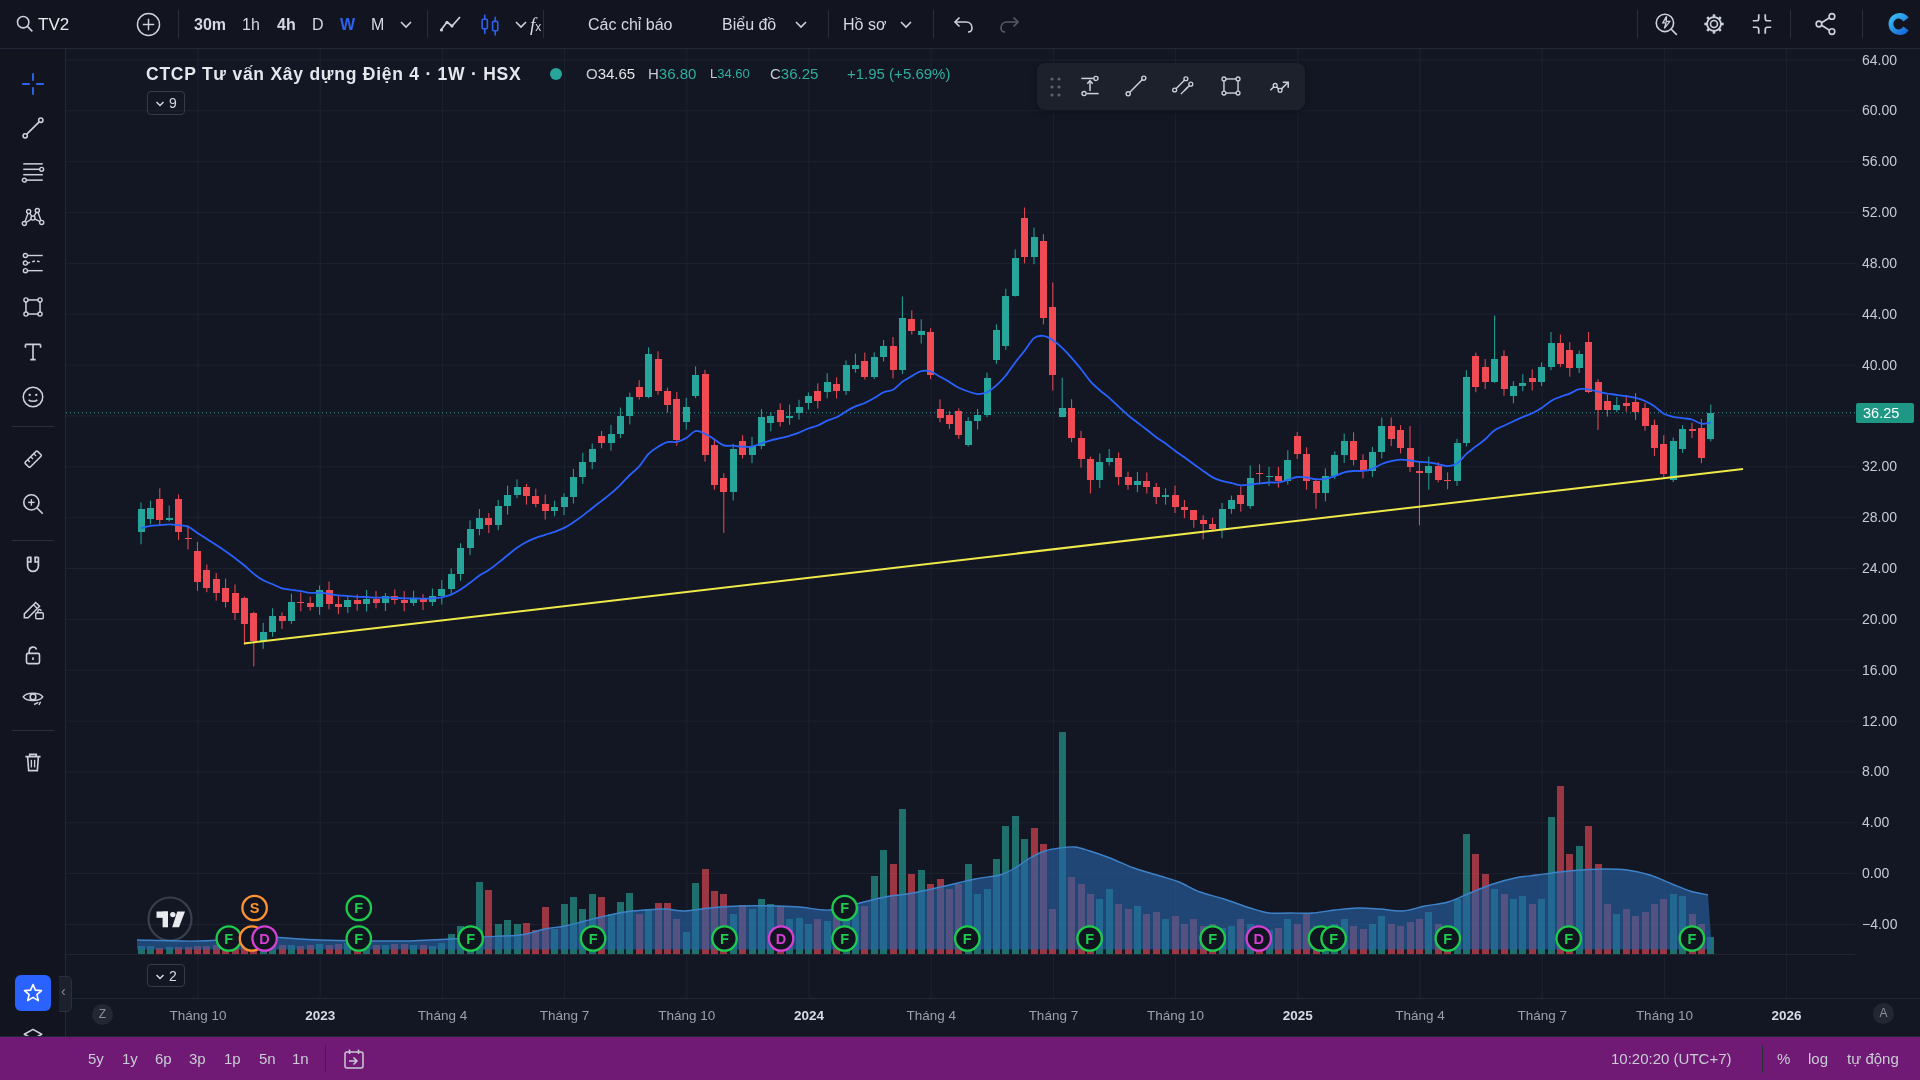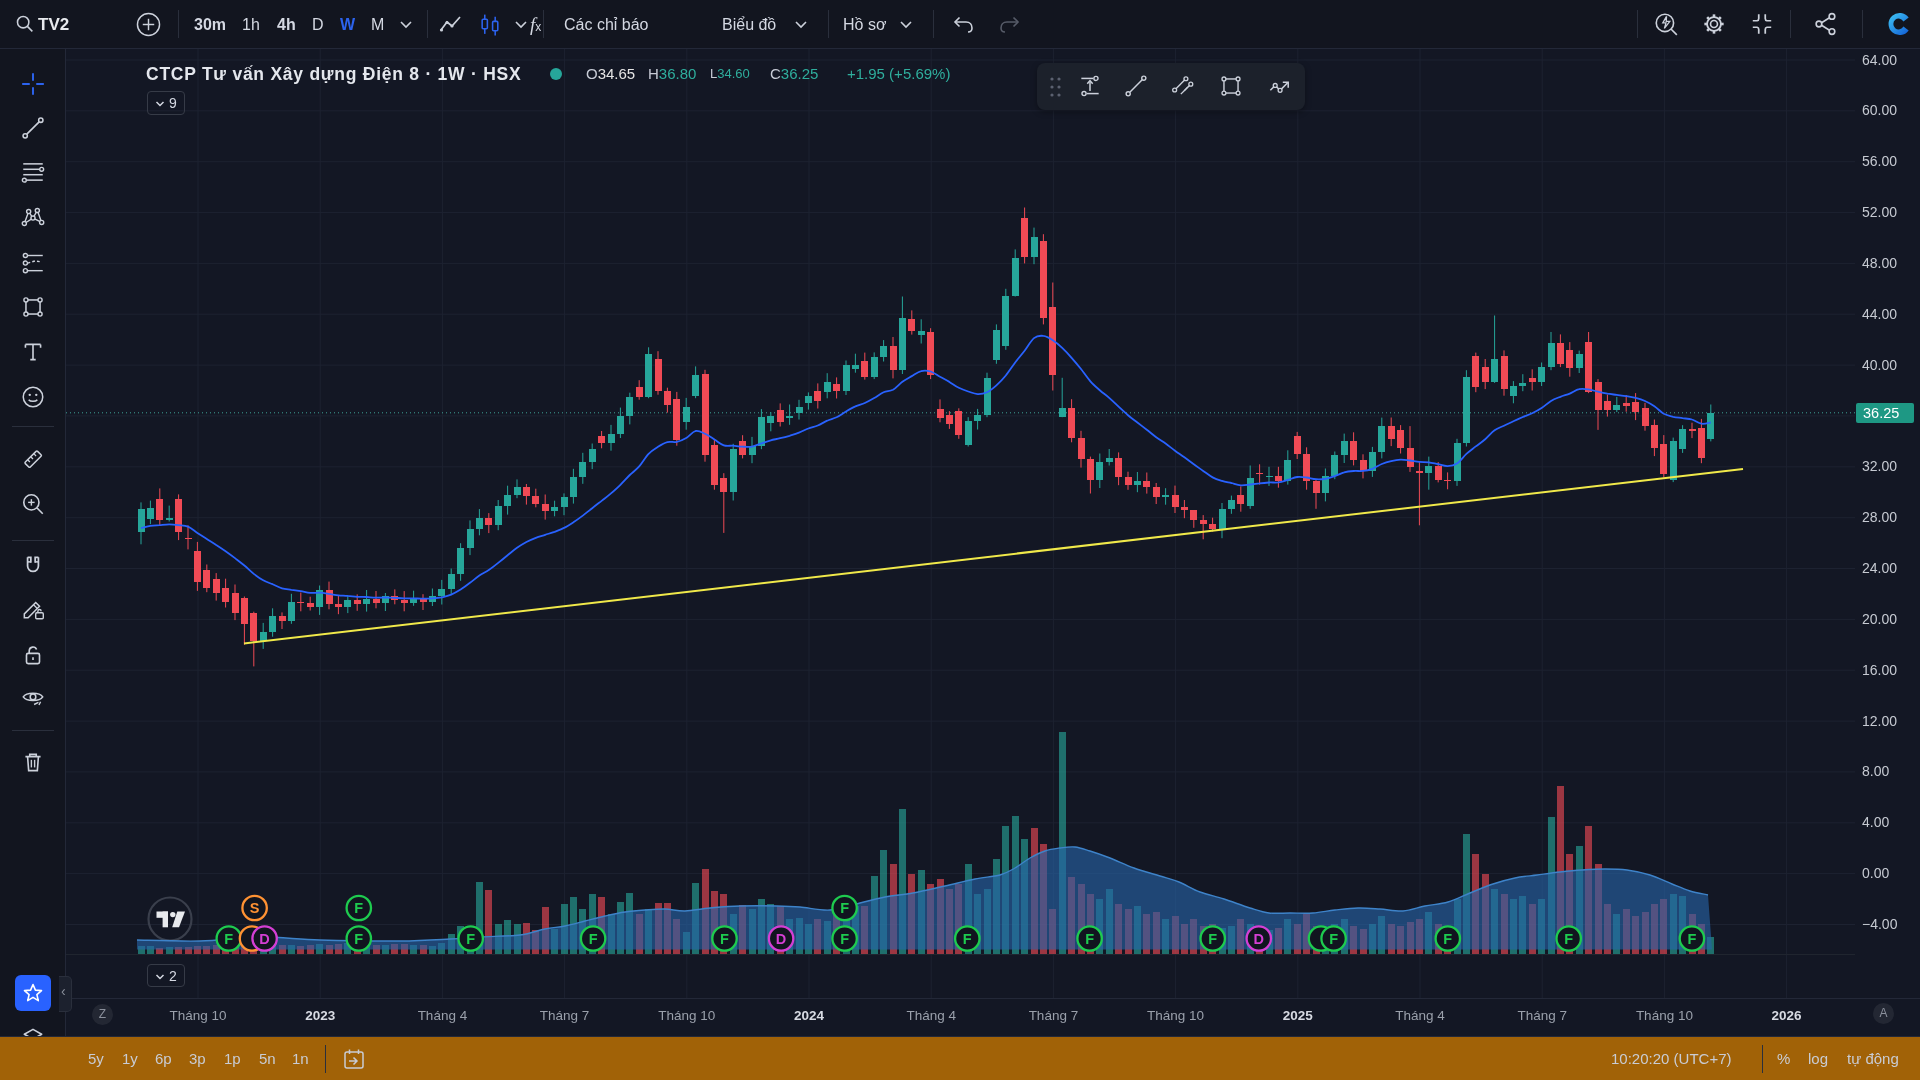--- a/index.html
+++ b/index.html
@@ -1,19 +1,19 @@
 <!DOCTYPE html>
 <html><head><meta charset="utf-8"><title>TV2</title>
 <style>
 *{margin:0;padding:0;box-sizing:border-box}
 html,body{width:1920px;height:1080px;overflow:hidden;background:#131724;font-family:"Liberation Sans",sans-serif}
 .abs{position:absolute}
 #topbar{position:absolute;left:0;top:0;width:1920px;height:49px;background:#12151f;border-bottom:1px solid #232838;z-index:30}
 #leftbar{position:absolute;left:0;top:49px;width:66px;height:1031px;background:#12151f;border-right:1px solid #232838;z-index:25}
-#botbar{position:absolute;left:0;top:1036px;width:1920px;height:44px;background:#a16207;border-top:1px solid #232838;z-index:30}
+#botbar{position:absolute;left:0;top:1036px;width:1920px;height:44px;background:#701a75;border-top:1px solid #232838;z-index:30}
 .sep1{position:absolute;top:10px;width:1px;height:28px;background:#2a2f3c}
 .tbt{position:absolute;top:0;height:49px;line-height:49px;color:#d4d8e2;font-size:16px}
 .lsep{position:absolute;left:12px;width:42px;height:1px;background:#2a2f3c}
 svg.ic{position:absolute;overflow:visible}
 .bsep{position:absolute;top:8px;width:1px;height:28px;background:#2a2f3c}
 .btt{position:absolute;top:0;height:44px;line-height:44px;color:#c9ccd4;font-size:15px}
 </style></head>
 <body>
 <svg width="1920" height="1080" viewBox="0 0 1920 1080" style="position:absolute;left:0;top:0">
     <defs>
@@ -482,21 +482,21 @@
     <text x="1420.0" y="1019.5" font-size="13.5" fill="#9aa0ab" font-weight="normal" text-anchor="middle" font-family="Liberation Sans, sans-serif">Tháng 4</text>
     <text x="1542.2" y="1019.5" font-size="13.5" fill="#9aa0ab" font-weight="normal" text-anchor="middle" font-family="Liberation Sans, sans-serif">Tháng 7</text>
     <text x="1664.4" y="1019.5" font-size="13.5" fill="#9aa0ab" font-weight="normal" text-anchor="middle" font-family="Liberation Sans, sans-serif">Tháng 10</text>
     <text x="1786.6" y="1019.5" font-size="13.5" fill="#d8dbe3" font-weight="bold" text-anchor="middle" font-family="Liberation Sans, sans-serif">2026</text>
   </svg>
 <div id="topbar">
     <svg class="ic" style="left:14px;top:13px" width="22" height="22" viewBox="0 0 24 24">
       <circle cx="10" cy="10" r="6.2" fill="none" stroke="#ccd1db" stroke-width="1.7"></circle>
       <line x1="14.6" y1="14.6" x2="20" y2="20" stroke="#ccd1db" stroke-width="1.7"></line>
     </svg>
-    <div class="tbt" style="left:38px;font-weight:bold;font-size:17px;color:#e8eaee">TV2</div>
+    <div class="tbt" style="left:38px;font-weight:normal;font-size:17px;color:#e8eaee">TV2</div>
     <svg class="ic" style="left:136px;top:12px" width="25" height="25" viewBox="0 0 24 24">
       <circle cx="12" cy="12" r="10.6" fill="none" stroke="#ccd1db" stroke-width="1.4"></circle>
       <line x1="12" y1="6.5" x2="12" y2="17.5" stroke="#ccd1db" stroke-width="1.4"></line>
       <line x1="6.5" y1="12" x2="17.5" y2="12" stroke="#ccd1db" stroke-width="1.4"></line>
     </svg>
     <div class="sep1" style="left:178px"></div>
     <div class="tbt" style="left:194px;color:#d4d8e2;font-weight:bold">30m</div>
     <div class="tbt" style="left:242px;color:#d4d8e2;font-weight:normal">1h</div>
     <div class="tbt" style="left:277px;color:#d4d8e2;font-weight:bold">4h</div>
     <div class="tbt" style="left:312px;color:#d4d8e2;font-weight:normal">D</div>
@@ -518,21 +518,21 @@
       <line x1="6.5" y1="16" x2="6.5" y2="21" stroke="#2c63ee" stroke-width="1.5"></line>
       <rect x="14" y="9" width="5" height="9" rx="1" fill="none" stroke="#2c63ee" stroke-width="1.5"></rect>
       <line x1="16.5" y1="4.5" x2="16.5" y2="9" stroke="#2c63ee" stroke-width="1.5"></line>
       <line x1="16.5" y1="18" x2="16.5" y2="22.5" stroke="#2c63ee" stroke-width="1.5"></line>
     </svg>
     <svg class="ic" style="left:514px;top:18px" width="14" height="13" viewBox="0 0 14 13">
       <path d="M2 4 L7 9 L12 4" fill="none" stroke="#ccd1db" stroke-width="1.6"></path>
     </svg>
     <div class="sep1" style="left:543px"></div>
     <div class="tbt" style="left:530px;font-style:italic;font-family:'Liberation Serif',serif;font-size:19px">f<span style="font-size:12px;font-style:normal;font-family:'Liberation Sans',sans-serif">x</span></div>
-    <div class="tbt" style="left:564px">Các chỉ báo</div>
+    <div class="tbt" style="left:588px">Các chỉ báo</div>
     <div class="tbt" style="left:722px">Biểu đồ</div>
     <svg class="ic" style="left:794px;top:18px" width="14" height="13" viewBox="0 0 14 13">
       <path d="M2 4 L7 9 L12 4" fill="none" stroke="#ccd1db" stroke-width="1.6"></path>
     </svg>
     <div class="sep1" style="left:828px"></div>
     <div class="tbt" style="left:843px">Hồ sơ</div>
     <svg class="ic" style="left:899px;top:18px" width="14" height="13" viewBox="0 0 14 13">
       <path d="M2 4 L7 9 L12 4" fill="none" stroke="#ccd1db" stroke-width="1.6"></path>
     </svg>
     <div class="sep1" style="left:933px"></div>
@@ -687,21 +687,21 @@
       <path d="M12 3.5 L14.4 9.1 L20.5 9.6 L15.9 13.6 L17.3 19.6 L12 16.4 L6.7 19.6 L8.1 13.6 L3.5 9.6 L9.6 9.1 Z" fill="none" stroke="#fff" stroke-width="1.6" stroke-linejoin="round"></path>
     </svg>
     <svg class="ic" style="left:20px;top:976px" width="26" height="26" viewBox="0 0 24 24">
       <path d="M12 4 L20 8.5 L12 13 L4 8.5 Z" fill="none" stroke="#ccd1db" stroke-width="1.5" stroke-linejoin="round"></path>
       <path d="M4 12.5 L12 17 L20 12.5" fill="none" stroke="#ccd1db" stroke-width="1.5"></path>
       <path d="M4 16.5 L12 21 L20 16.5" fill="none" stroke="#ccd1db" stroke-width="1.5"></path>
     </svg>
   </div>
 <div class="abs" style="left:59px;top:976px;width:13px;height:36px;background:#1c212e;border:1px solid #2a2f3c;border-left:none;border-radius:0 5px 5px 0;z-index:26"></div>
 <div class="abs" style="left:61px;top:983px;color:#8b909c;font-size:14px;z-index:27;font-family:'Liberation Sans',sans-serif">‹</div>
-<div class="abs" style="left:146px;top:62px;height:24px;line-height:24px;z-index:20;white-space:nowrap"><span style="font-size:17.5px;font-weight:600;color:#e4e7ed;letter-spacing:0.75px">CTCP Tư vấn Xây dựng Điện 8 · 1W · HSX</span></div>
+<div class="abs" style="left:146px;top:62px;height:24px;line-height:24px;z-index:20;white-space:nowrap"><span style="font-size:17.5px;font-weight:600;color:#e4e7ed;letter-spacing:0.75px">CTCP Tư vấn Xây dựng Điện 4 · 1W · HSX</span></div>
 <div class="abs" style="left:550px;top:68px;width:12px;height:12px;border-radius:50%;background:#26a69a;z-index:20"></div>
 <div class="abs" style="left:586px;top:62px;height:24px;line-height:24px;font-size:15px;z-index:20;white-space:nowrap"><span style="color:#c7cbd6">O</span><span style="color:#e5e5e5">34.65</span></div>
 <div class="abs" style="left:648px;top:62px;height:24px;line-height:24px;font-size:15px;z-index:20;white-space:nowrap"><span style="color:#c7cbd6">H</span><span style="color:#2fae9d">36.80</span></div>
 <div class="abs" style="left:710px;top:62px;height:24px;line-height:24px;font-size:13px;z-index:20;white-space:nowrap"><span style="color:#c7cbd6">L</span><span style="color:#2fae9d">34.60</span></div>
 <div class="abs" style="left:770px;top:62px;height:24px;line-height:24px;font-size:15px;z-index:20;white-space:nowrap"><span style="color:#c7cbd6">C</span><span style="color:#2fae9d">36.25</span></div>
 <div class="abs" style="left:847px;top:62px;height:24px;line-height:24px;font-size:15px;z-index:20;white-space:nowrap;color:#2fae9d">+1.95 (+5.69%)</div>
 <div class="abs" style="left:147px;top:91px;width:38px;height:24px;border:1px solid #363b47;border-radius:4px;z-index:20;color:#d4d8e2;font-size:14px;line-height:23px;text-align:center"><svg width="10" height="8" viewBox="0 0 10 8" style="margin-right:4px">
       <path d="M1.5 2 L5 5.5 L8.5 2" fill="none" stroke="#d4d8e2" stroke-width="1.5"></path>
     </svg>9</div>
 <div class="abs" style="left:147px;top:964px;width:38px;height:23px;border:1px solid #363b47;border-radius:4px;z-index:20;color:#d4d8e2;font-size:14px;line-height:22px;text-align:center"><svg width="10" height="8" viewBox="0 0 10 8" style="margin-right:4px">

